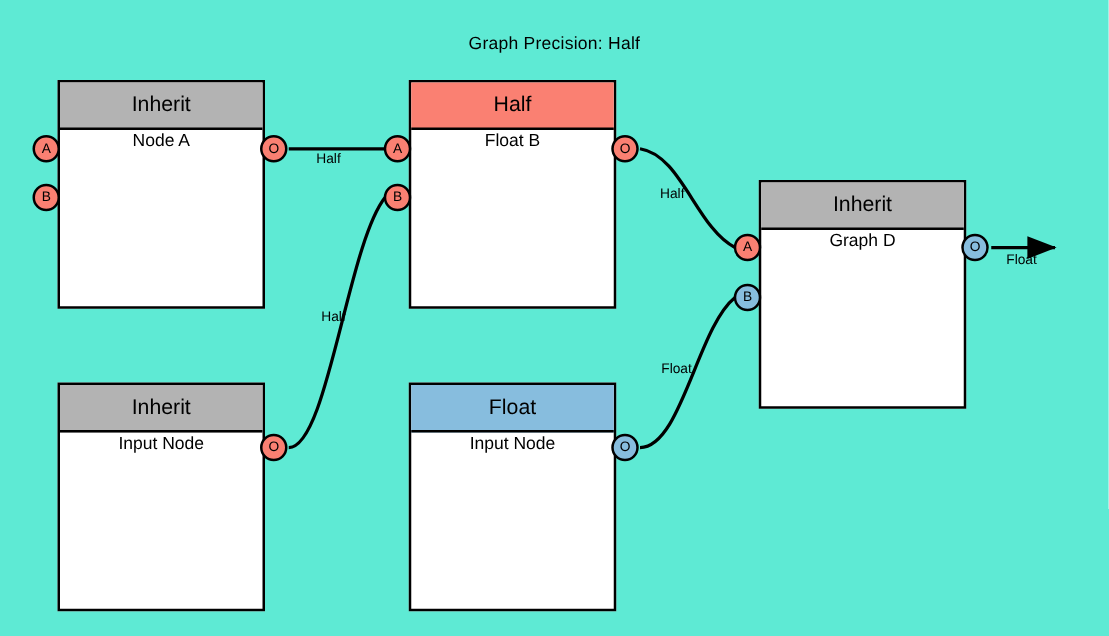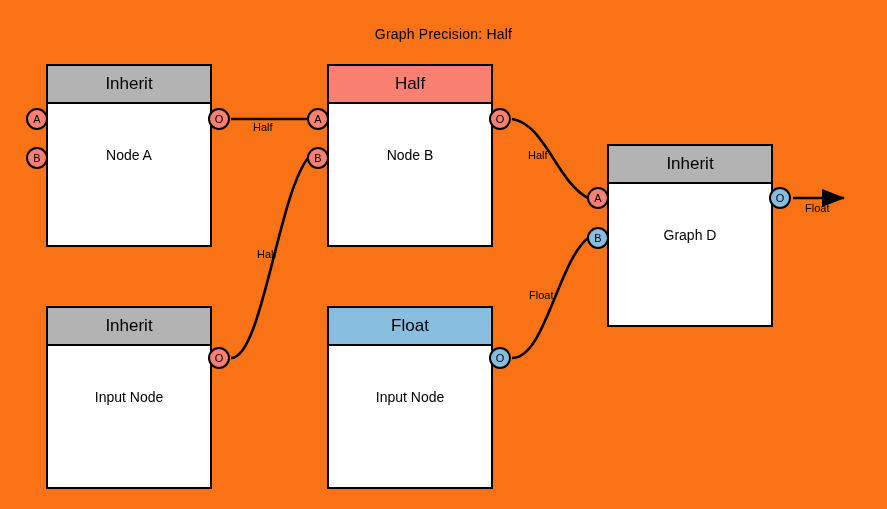--- a/index.html
+++ b/index.html
@@ -4,21 +4,21 @@
 <style>
   html, body {
     margin: 0;
     padding: 0;
     background: #ffffff;
   }
   #canvas {
     position: relative;
     width: 887px;
     height: 509px;
-    background: #f97316;
+    background: #5eead4;
     font-family: "Liberation Sans", sans-serif;
     overflow: hidden;
   }
   #graph-title {
     position: absolute;
     left: 0;
     top: 26px;
     width: 887px;
     text-align: center;
     font-size: 14px;
@@ -40,21 +40,20 @@
     justify-content: center;
     font-size: 17px;
     color: #000000;
   }
   .node-body {
     display: flex;
     align-items: flex-start;
     justify-content: center;
     font-size: 14px;
     color: #000000;
-    margin-top: 43px;
   }
   .port {
     position: absolute;
     width: 22px;
     height: 22px;
     border-radius: 50%;
     border: 2px solid #000000;
     box-sizing: border-box;
     display: flex;
     align-items: center;
@@ -121,21 +120,21 @@
   </div>
   <div class="port" style="left:208px; top:108px; background:#fa8072;">
     <span>O</span>
   </div>
 
   <div class="node" style="left:327px; top:64px; width:166px; height:183px;">
     <div class="node-header" style="background:#fa8072;">
       <span>Half</span>
     </div>
     <div class="node-body" style="height:141px;">
-      <span>Node B</span>
+      <span>Float B</span>
     </div>
   </div>
   <div class="port" style="left:307px; top:108px; background:#fa8072;">
     <span>A</span>
   </div>
   <div class="port" style="left:307px; top:147px; background:#fa8072;">
     <span>B</span>
   </div>
   <div class="port" style="left:489px; top:108px; background:#fa8072;">
     <span>O</span>

